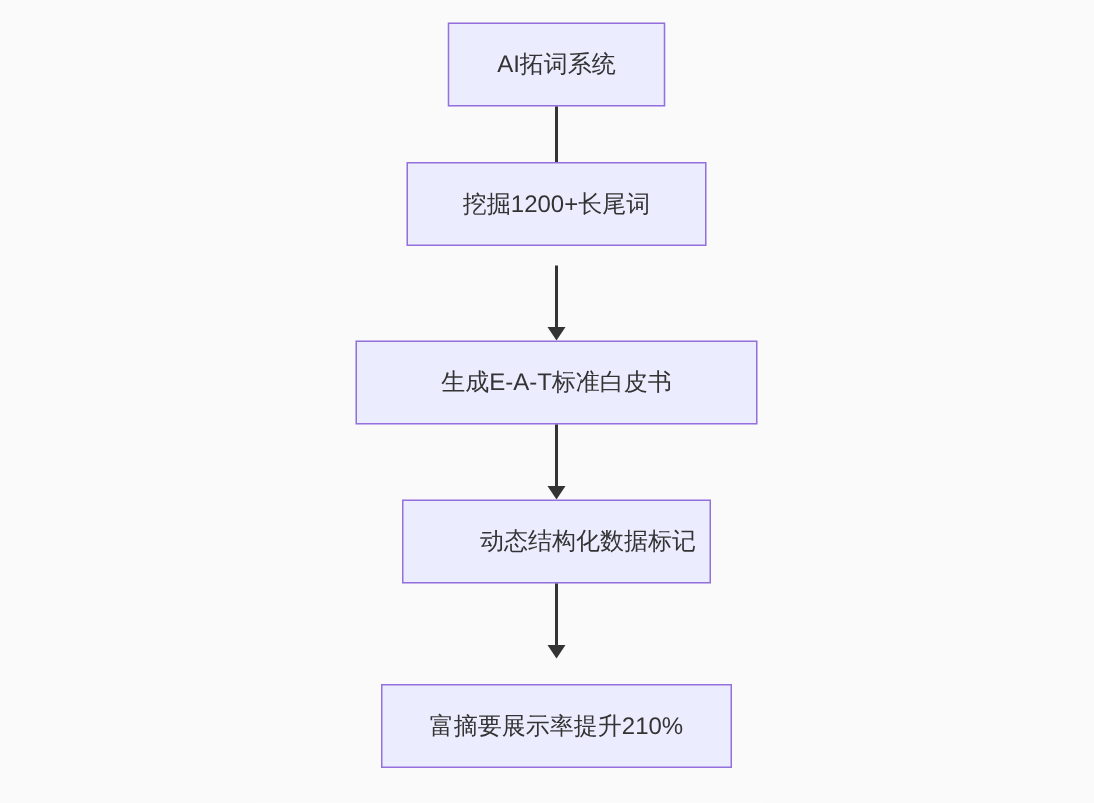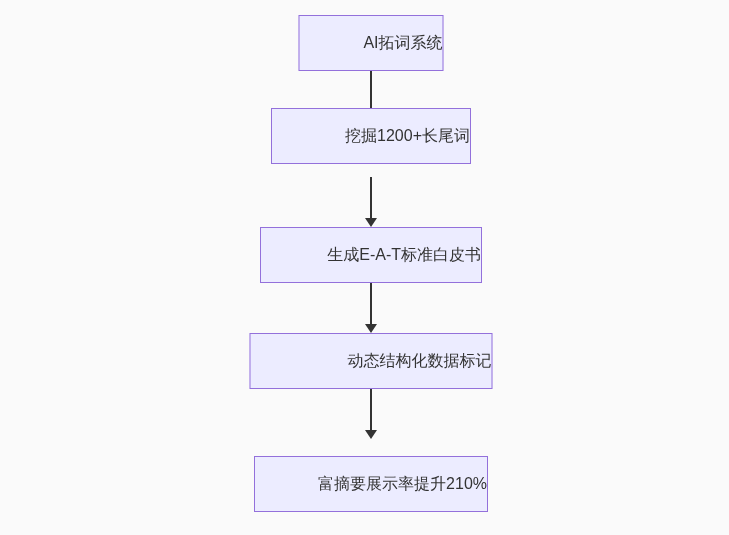--- a/index.html
+++ b/index.html
@@ -18,28 +18,28 @@
     position: absolute;
     left: 371px;
     transform: translateX(-50%);
     height: 56px;
     box-sizing: border-box;
     background: var(--nodeFill, #ECECFF);
     border: 1px solid var(--nodeBorder, #9370DB);
     color: var(--nodeText, #333333);
     display: flex;
     align-items: center;
-    justify-content: flex-end;
+    justify-content: center;
     font-size: 16px;
     white-space: nowrap;
   }
   .n1 { top: 15px;  width: 145px; }
   .n2 { top: 108px; width: 200px; }
-  .n3 { top: 227px; width: 222px; }
-  .n4 { top: 333px; width: 243px; padding-left: 42px; }
+  .n3 { top: 227px; width: 268px; }
+  .n4 { top: 333px; width: 206px; padding-left: 42px; }
   .n5 { top: 456px; width: 234px; }
 
   .edge { position: absolute; left: 0; top: 0; }
   .edge-line {
     position: absolute;
     left: 370px;
     width: 2px;
     height: 41px;
     background: var(--edge, #333333);
   }

